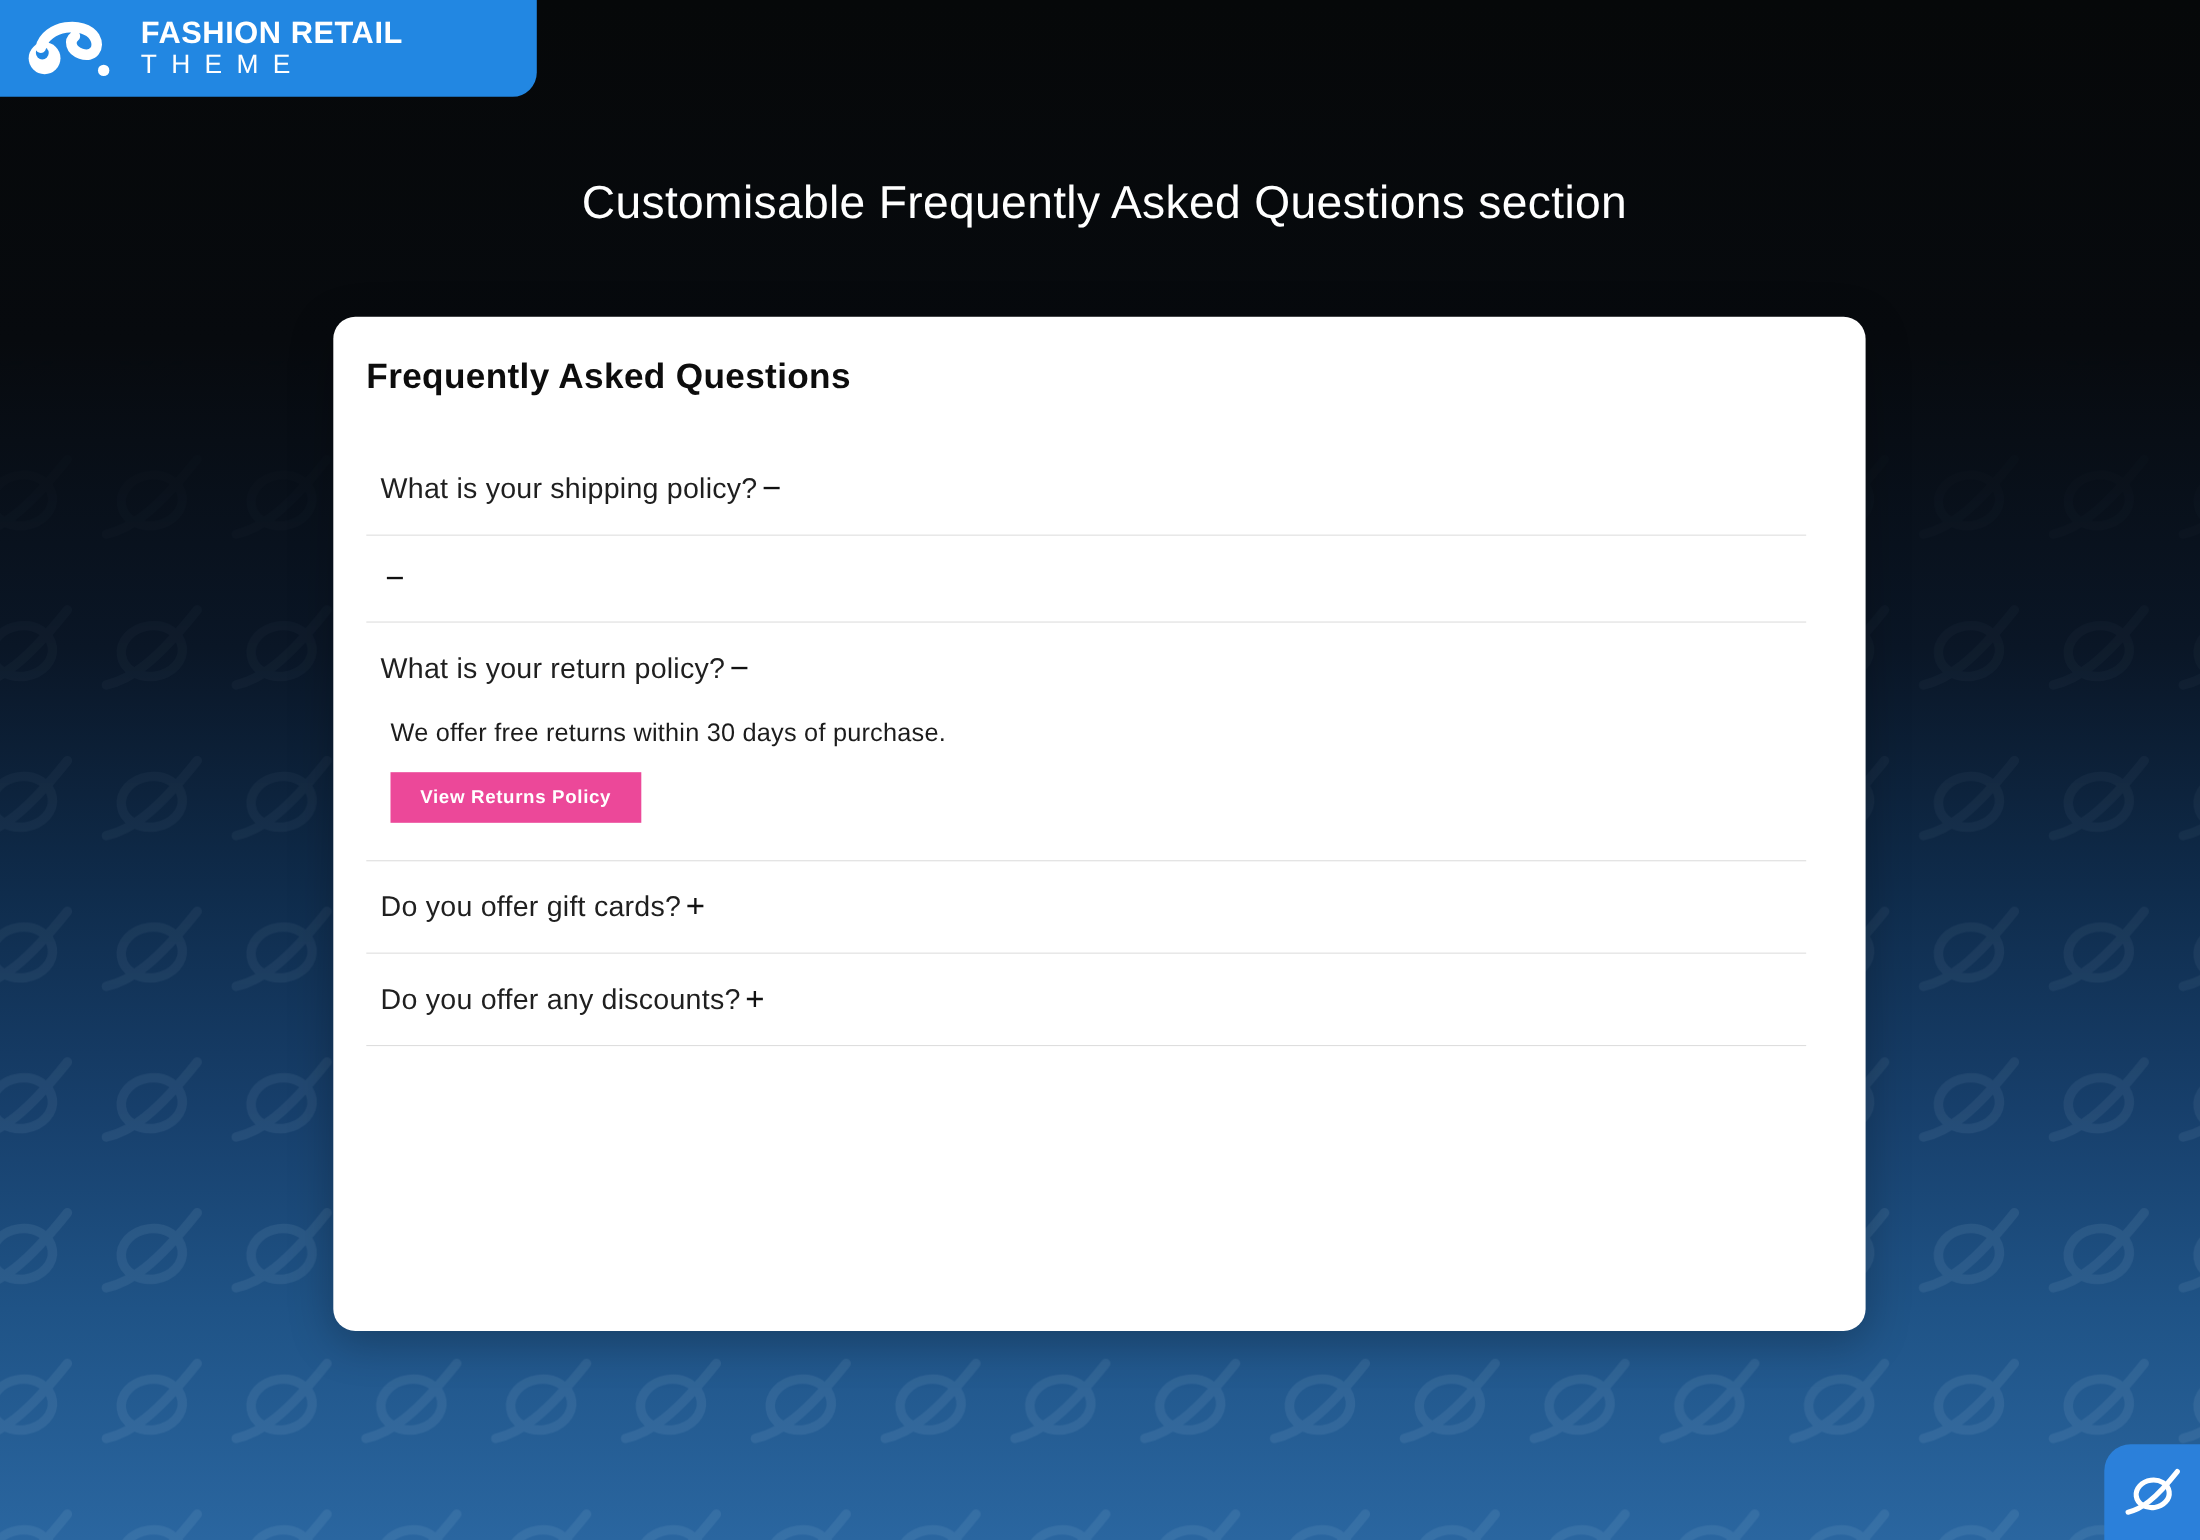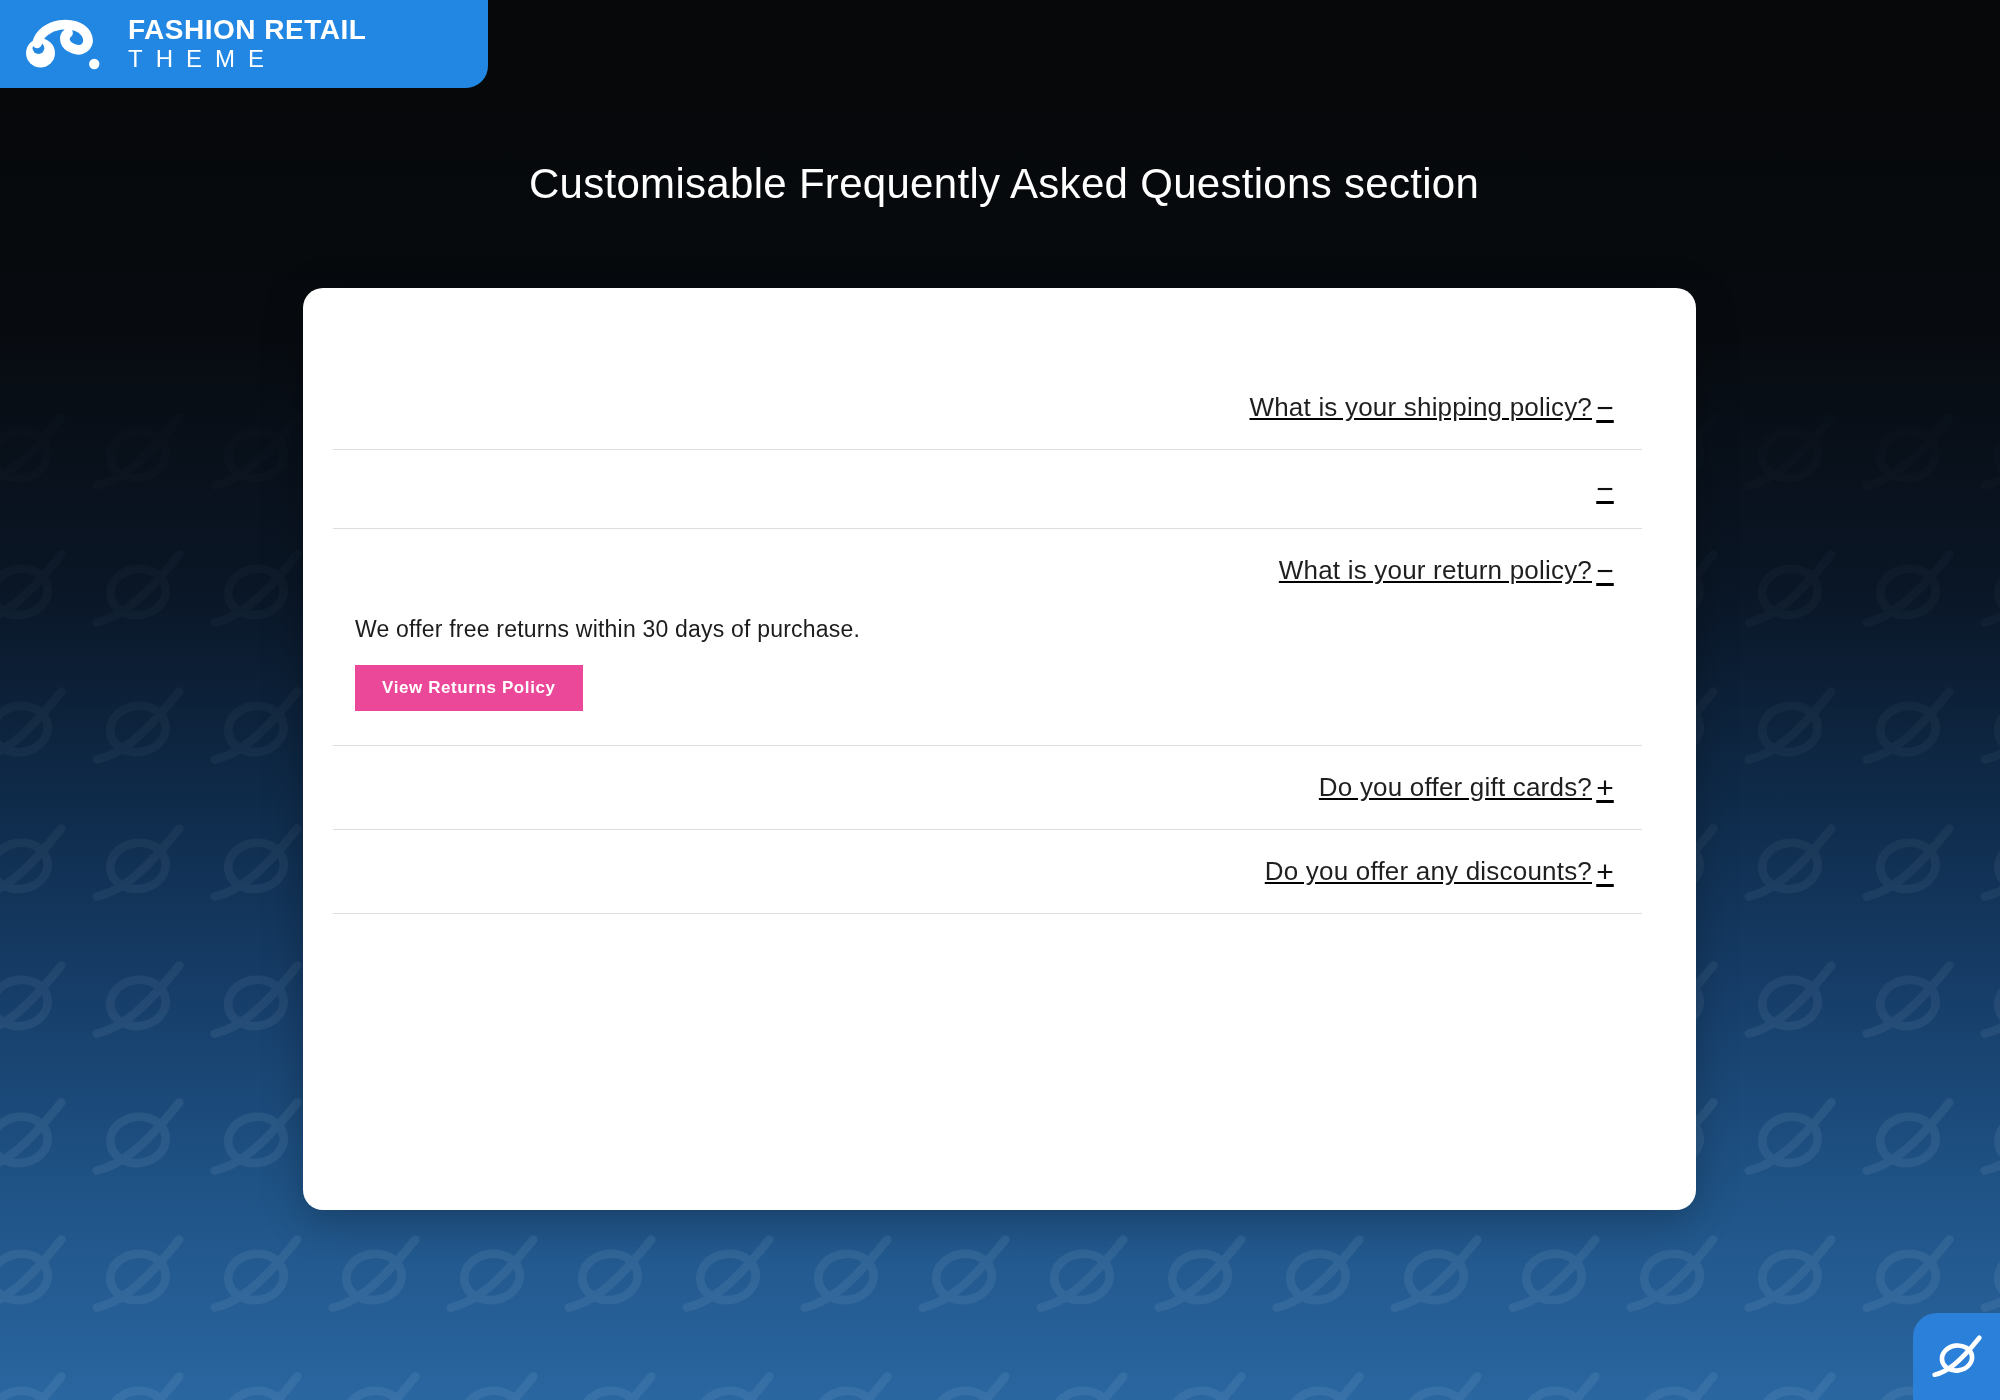--- a/index.html
+++ b/index.html
@@ -47,24 +47,23 @@
     width:1393px; height:922px;
     background:#fff; border-radius:20px;
     padding:36px 54px 0 30px;
     box-shadow:0 10px 40px rgba(0,0,0,.25);
   }
   .faq-heading { font-size:32px; font-weight:700; color:#0d0d0d; letter-spacing:.3px; }
   .faq-list { margin-top:42px; }
 
   .faq-item { border-bottom:1px solid #dedede; }
   .faq-q-row {
-    display:flex; justify-content:flex-end; align-items:center;
+    display:flex; justify-content:flex-start; align-items:center;
     padding:26px 24px 26px 13px;
     cursor:pointer;
-    text-decoration:underline;
   }
   .faq-question { font-size:26px; color:#1f1f1f; letter-spacing:.2px; }
   .faq-toggle {
     font-size:30px; font-weight:300; color:#111;
     width:26px; text-align:center; line-height:26px; flex:0 0 auto;
   }
   .faq-answer {
     font-size:23px; line-height:35px; color:#1c1c1c;
     padding:0 70px 30px 22px; letter-spacing:.2px;
   }
@@ -112,20 +111,21 @@
   </svg>
   <div class="brand-text">
     <div class="l1">FASHION RETAIL</div>
     <div class="l2">THEME</div>
   </div>
 </div>
 
 <div class="page-title">Customisable Frequently Asked Questions section</div>
 
 <div class="faq-card">
+  <div class="faq-heading">Frequently Asked Questions</div>
 
   <div class="faq-list">
 
     <div class="faq-item">
       <div class="faq-q-row">
         <span class="faq-question">What is your shipping policy?</span>
         <span class="faq-toggle">−</span>
       </div>
     </div>
 

